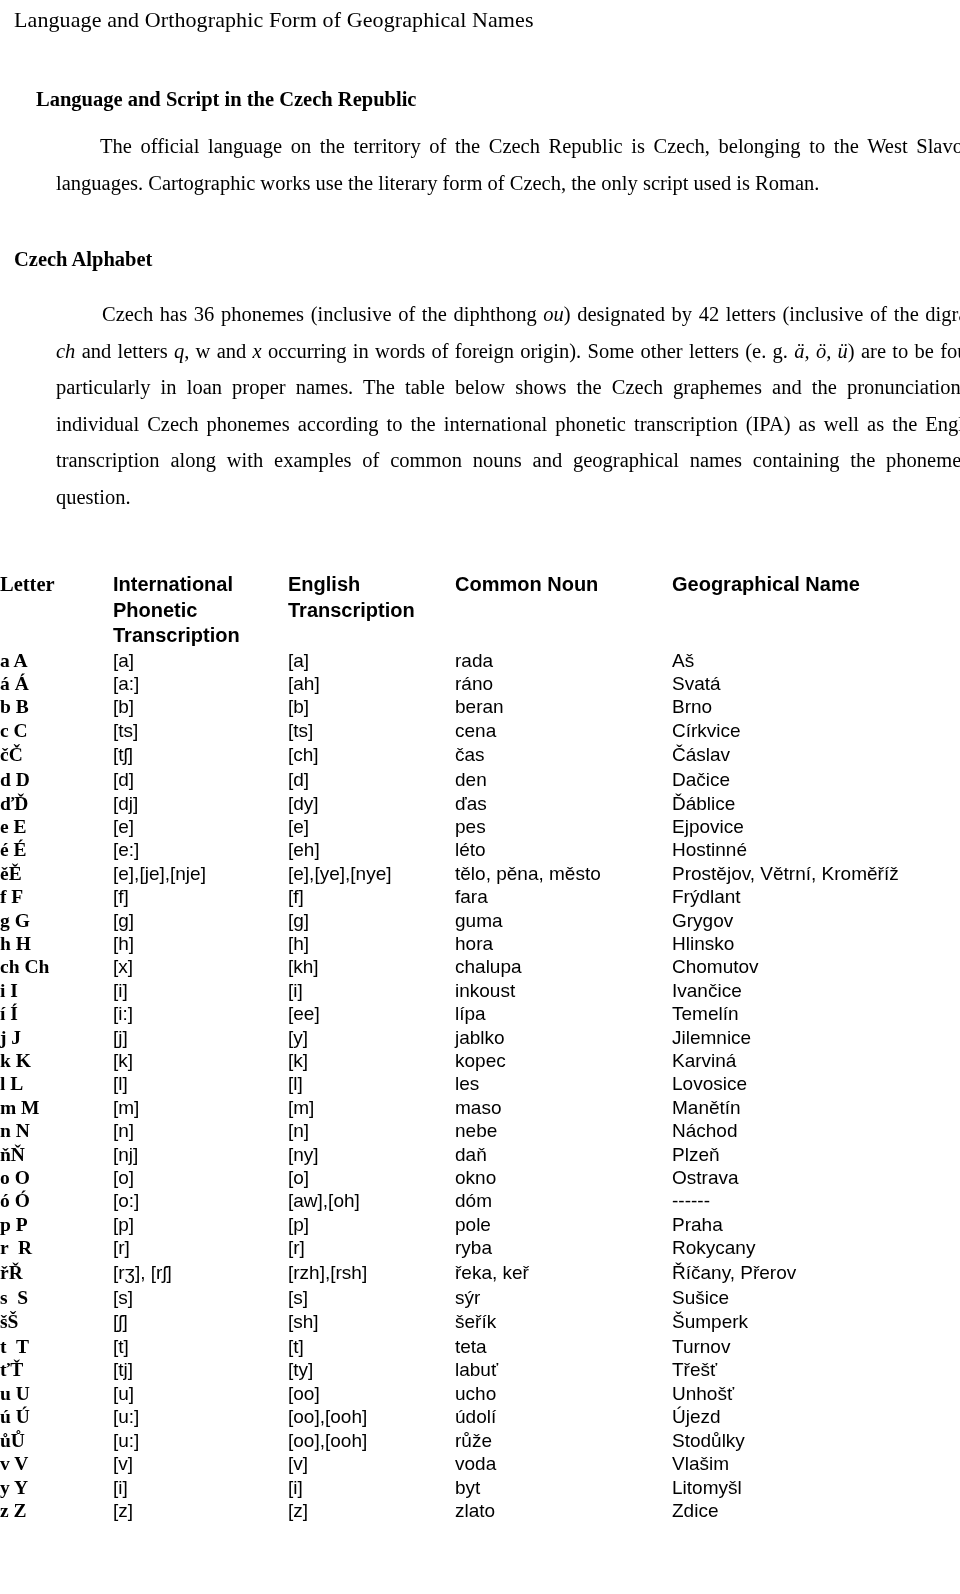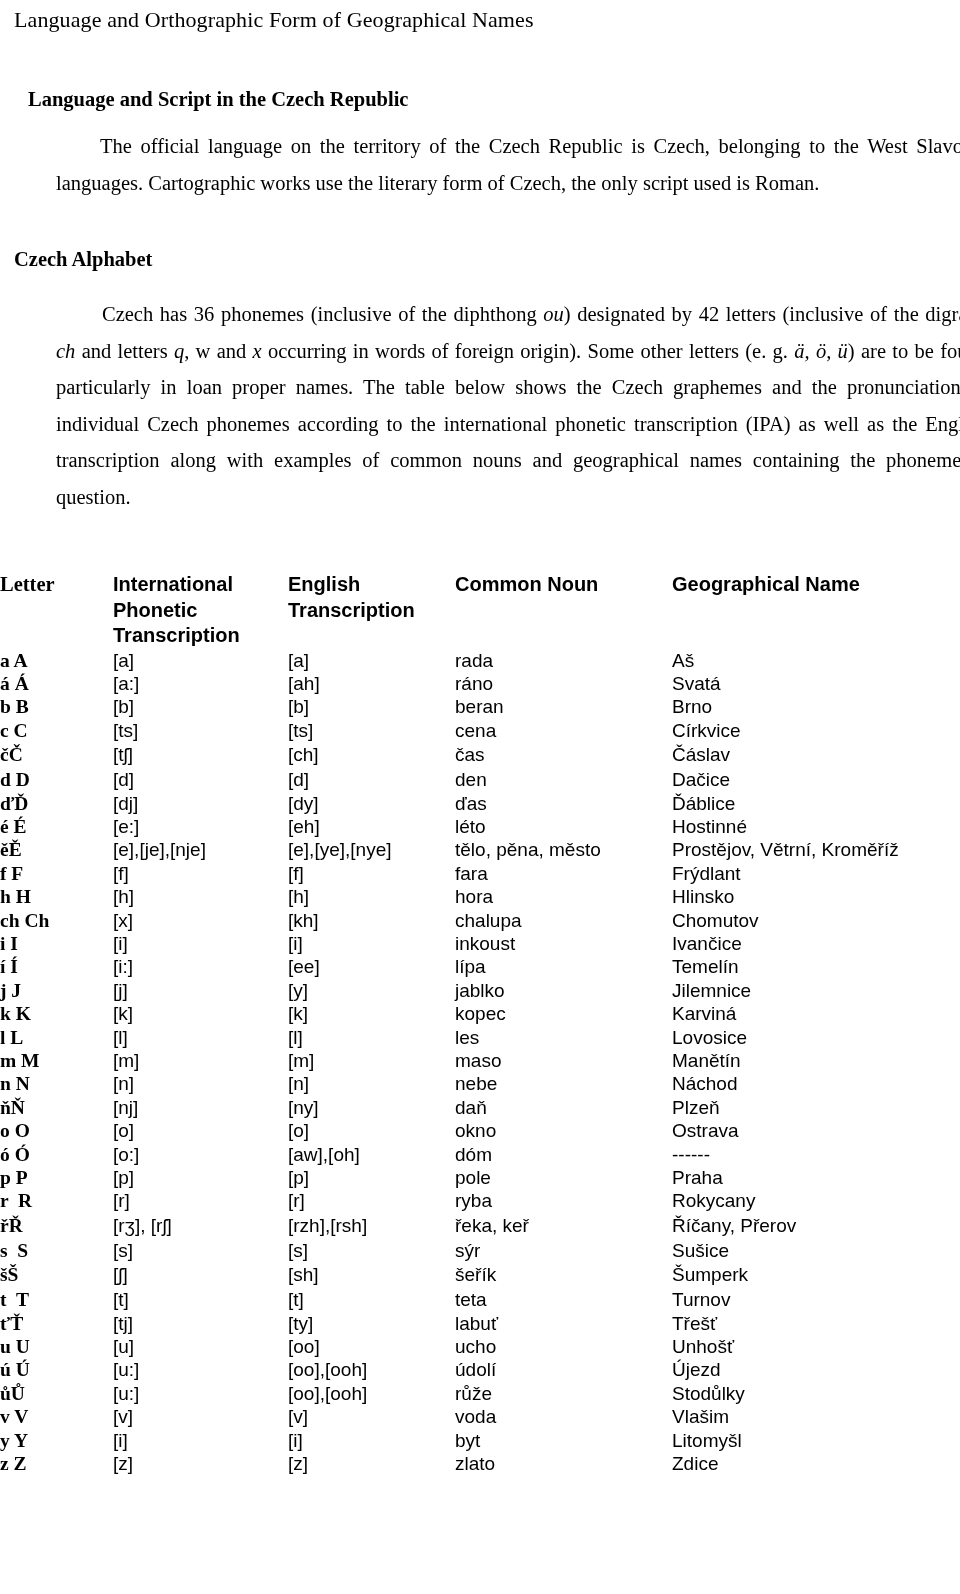--- a/index.html
+++ b/index.html
@@ -35,21 +35,21 @@
   }
 
   
   .heading {
     font-weight: bold;
     font-size: 20.5px;
     line-height: 26px;
   }
   .heading-lang {
     position: absolute;
-    left: 28px;
+    left: 36px;
     top: 86px;
   }
   .heading-alpha {
     position: absolute;
     left: 14px;
     top: 246px;
   }
 
   
   .para {
@@ -248,39 +248,53 @@
             <td class="cell-sans cell-geo">Dačice</td>
           </tr>
           <tr class="grow">
             <td class="cell-letter">ďĎ</td>
             <td class="cell-sans cell-ipa">[dj]</td>
             <td class="cell-sans cell-eng">[dy]</td>
             <td class="cell-sans cell-noun">ďas</td>
             <td class="cell-sans cell-geo">Ďáblice</td>
           </tr>
           <tr class="grow">
+            <td class="cell-letter">e E</td>
+            <td class="cell-sans cell-ipa">[e]</td>
+            <td class="cell-sans cell-eng">[e]</td>
+            <td class="cell-sans cell-noun">pes</td>
+            <td class="cell-sans cell-geo">Ejpovice</td>
+          </tr>
+          <tr class="grow">
             <td class="cell-letter">é É</td>
             <td class="cell-sans cell-ipa">[e:]</td>
             <td class="cell-sans cell-eng">[eh]</td>
             <td class="cell-sans cell-noun">léto</td>
             <td class="cell-sans cell-geo">Hostinné</td>
           </tr>
           <tr class="grow">
             <td class="cell-letter">ěĚ</td>
             <td class="cell-sans cell-ipa">[e],[je],[nje]</td>
             <td class="cell-sans cell-eng">[e],[ye],[nye]</td>
             <td class="cell-sans cell-noun">tělo, pěna, město</td>
             <td class="cell-sans cell-geo">Prostějov, Větrní, Kroměříž</td>
           </tr>
           <tr class="grow">
             <td class="cell-letter">f F</td>
             <td class="cell-sans cell-ipa">[f]</td>
             <td class="cell-sans cell-eng">[f]</td>
             <td class="cell-sans cell-noun">fara</td>
             <td class="cell-sans cell-geo">Frýdlant</td>
+          </tr>
+          <tr class="grow">
+            <td class="cell-letter">g G</td>
+            <td class="cell-sans cell-ipa">[g]</td>
+            <td class="cell-sans cell-eng">[g]</td>
+            <td class="cell-sans cell-noun">guma</td>
+            <td class="cell-sans cell-geo">Grygov</td>
           </tr>
           <tr class="grow">
             <td class="cell-letter">h H</td>
             <td class="cell-sans cell-ipa">[h]</td>
             <td class="cell-sans cell-eng">[h]</td>
             <td class="cell-sans cell-noun">hora</td>
             <td class="cell-sans cell-geo">Hlinsko</td>
           </tr>
           <tr class="grow">
             <td class="cell-letter">ch Ch</td>

